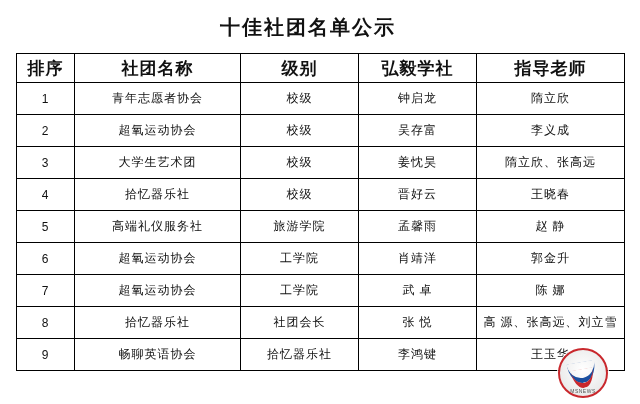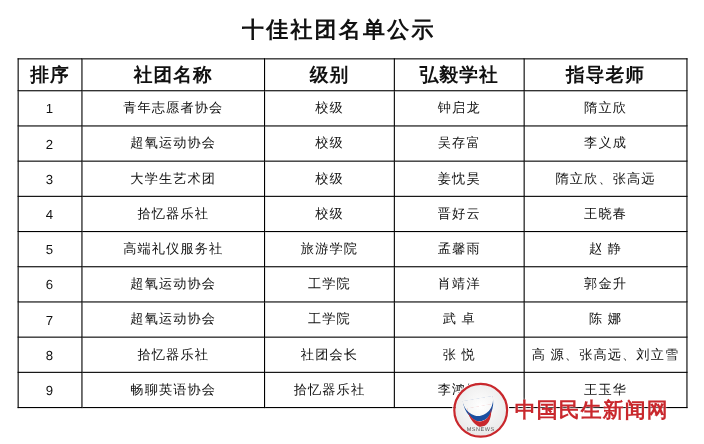--- a/index.html
+++ b/index.html
@@ -223,16 +223,15 @@
   </table>
 
   <div class="watermark">
     <div class="wm-badge">
       <div class="swoosh">
         <div class="b1"></div>
         <div class="b2"></div>
       </div>
       <div class="wm-sub">MSNEWS</div>
     </div>
-    <div class="wm-text">中国民生新闻网</div>
   </div>
 
 </div>
 
 </body></html>

